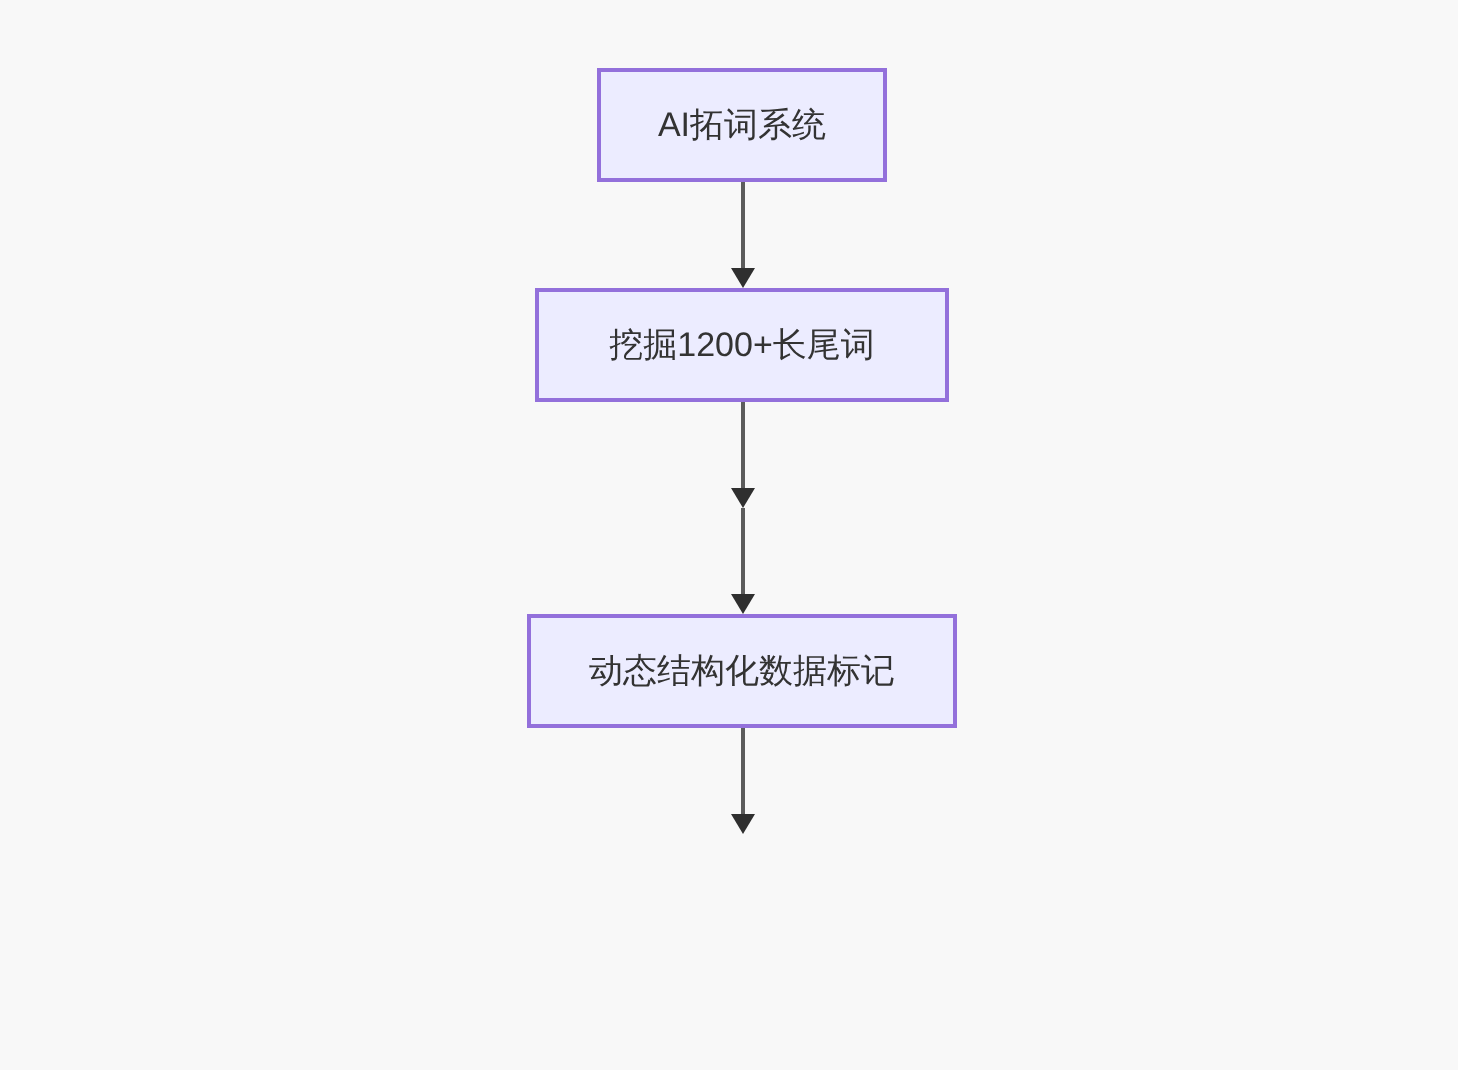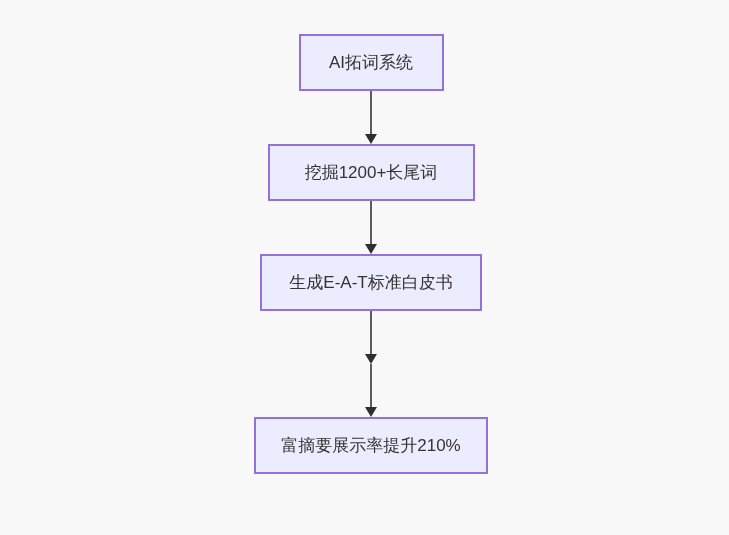--- a/index.html
+++ b/index.html
@@ -79,33 +79,30 @@
 
     <div class="node n2">
       <span>挖掘1200+长尾词</span>
     </div>
 
     <div class="edge">
       <div class="line"></div>
       <div class="head"></div>
     </div>
 
-    <div class="node n3">
-      <span>生成E-A-T标准白皮书</span>
+
+    <div class="edge">
+      <div class="line"></div>
+      <div class="head"></div>
+    </div>
+
+    <div class="node n4">
+      <span>动态结构化数据标记</span>
     </div>
 
     <div class="edge">
       <div class="line"></div>
       <div class="head"></div>
     </div>
 
 
-    <div class="edge">
-      <div class="line"></div>
-      <div class="head"></div>
-    </div>
-
-    <div class="node n5">
-      <span>富摘要展示率提升210%</span>
-    </div>
-
   </div>
 </div>
 
 </body></html>

